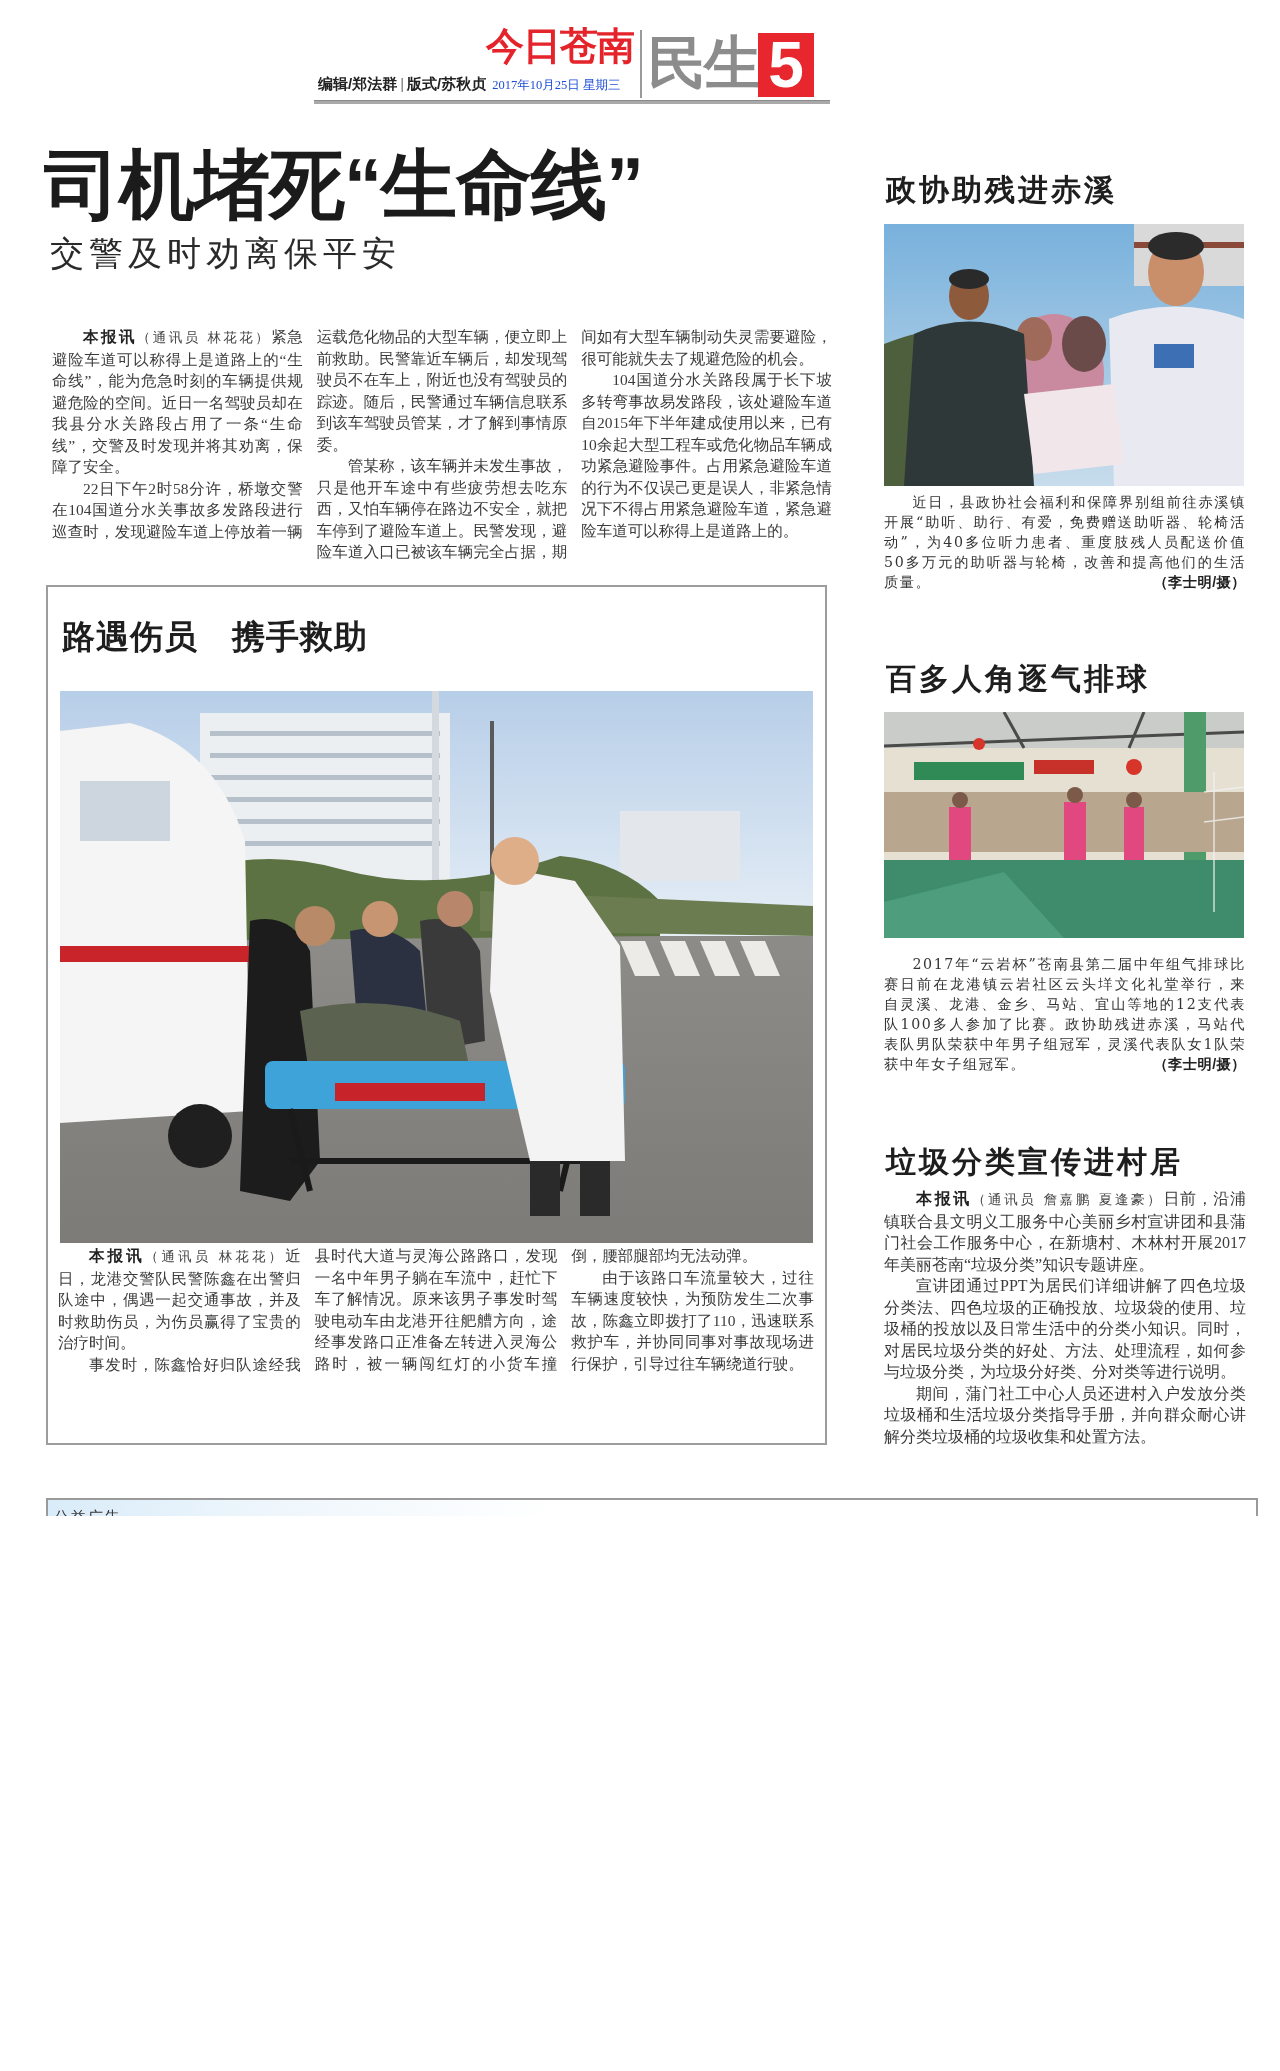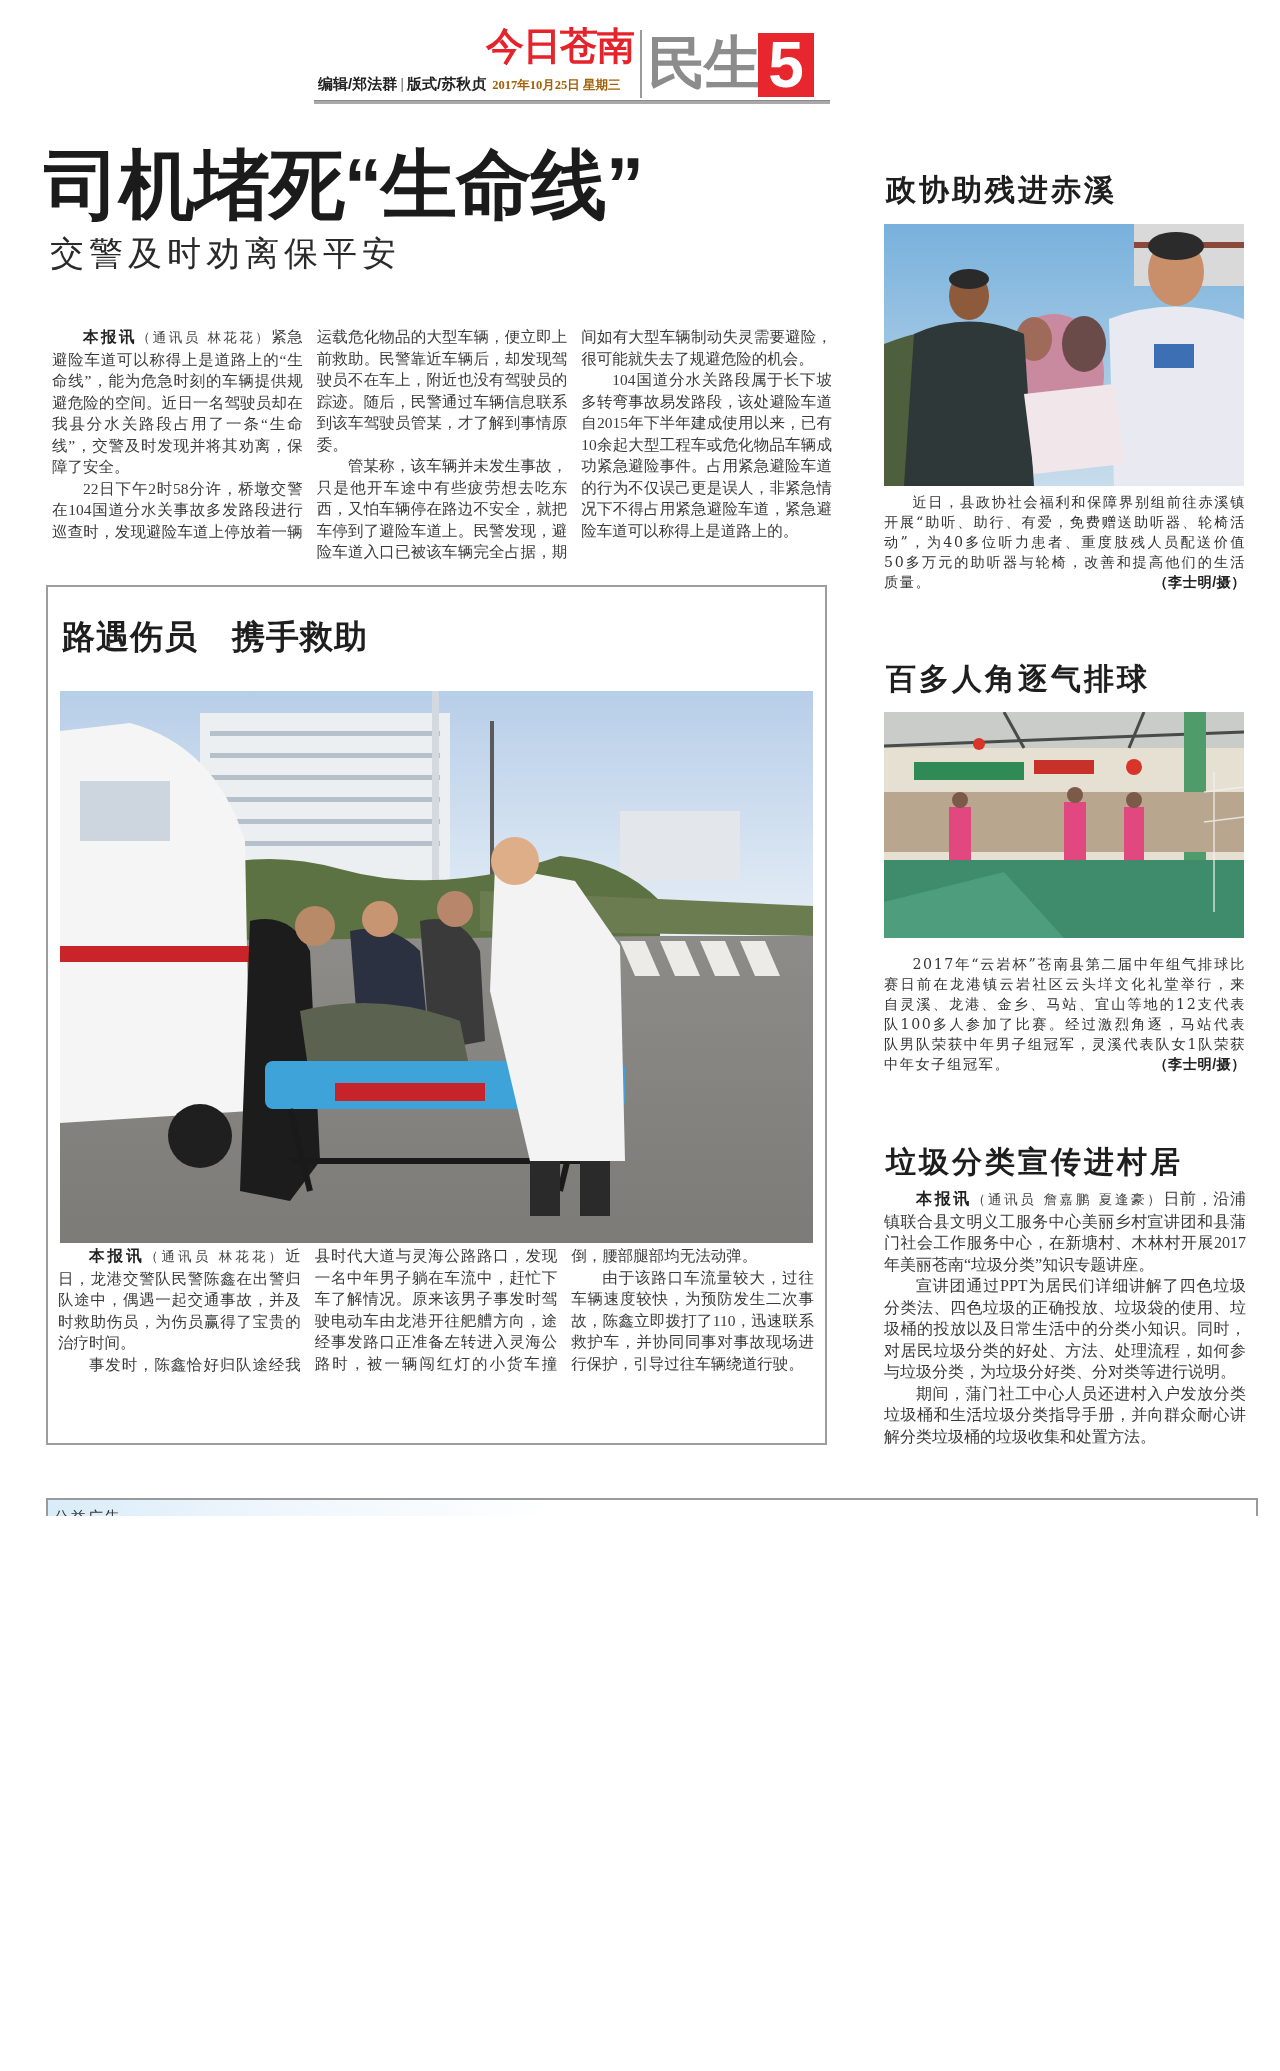--- a/index.html
+++ b/index.html
@@ -6,21 +6,21 @@
   .page { position:relative; width:1280px; height:1516px; overflow:hidden; background:#ffffff; color:#333; font-family:"DejaVu Serif", serif; }
   .abs { position:absolute; }
 
   
   .masthead { left:486px; top:24px; font-family:"Liberation Sans", sans-serif; font-weight:900; font-size:38px; color:#e5232b; letter-spacing:-1px; line-height:44px; }
   .head-divider { left:640px; top:30px; width:2px; height:68px; background:#9a9a9a; }
   .section-name { left:648px; top:28px; font-family:"Liberation Sans", sans-serif; font-weight:900; font-size:58px; line-height:70px; color:#8c8c8c; letter-spacing:-2px; }
   .page-num { left:758px; top:33px; width:56px; height:64px; background:#e8262d; color:#fff; font-family:"Liberation Sans", sans-serif; font-weight:900; font-size:64px; line-height:64px; text-align:center; }
   .editor-line { left:318px; top:74px; font-family:"Liberation Sans", sans-serif; font-weight:700; font-size:15px; color:#222; line-height:20px; white-space:nowrap; }
   .editor-line .sep { color:#777; font-weight:400; margin:0 3px; }
-  .editor-line .date { font-family:"Liberation Serif", serif; font-weight:700; font-size:12.5px; margin-left:6px; color:#a16207; }
+  .editor-line .date { font-family:"Liberation Serif", serif; font-weight:400; font-size:12.5px; margin-left:6px; color:#1d4ed8; }
   .head-rule { left:314px; top:100px; width:516px; height:3px; background:#a9a9a9; border-top:1px solid #8a8a8a; }
 
   
   .lead-title { left:44px; top:140px; font-family:"Liberation Sans", sans-serif; font-weight:900; font-size:76px; line-height:90px; color:#1b1b1b; letter-spacing:-1px; white-space:nowrap; }
   .lead-sub { left:50px; top:230px; font-family:"DejaVu Serif", serif; font-weight:300; font-size:34px; line-height:46px; color:#2a2a2a; letter-spacing:5px; white-space:nowrap; }
 
   .body-text { font-family:"Liberation Serif", "DejaVu Serif", serif; font-size:15.5px; line-height:21.5px; color:#3b3b3b; text-align:justify; }
   .body-text p { margin:0; text-indent:2em; orphans:1; widows:1; }
   .cols3 { column-count:3; column-gap:14px; column-fill:balance; }
   .dateline { font-weight:700; color:#222; letter-spacing:2px; }
@@ -204,21 +204,21 @@
       <rect x="0" y="148" width="360" height="78" fill="#3e8c6c"></rect>
       <path d="M0 190 L120 160 L180 226 L0 226 Z" fill="#5aa887" opacity="0.6"></path>
       <g stroke="#f2f2f2" stroke-width="1.5" opacity="0.8">
           <line x1="330" y1="60" x2="330" y2="200"></line>
           <line x1="320" y1="80" x2="360" y2="75"></line>
           <line x1="320" y1="110" x2="360" y2="105"></line>
         </g>
     </svg>
   </div>
   <div class="abs caption" style="top:954px;">
-    <p><span>2017年“云岩杯”苍南县第二届中年组气排球比赛日前在龙港镇云岩社区云头垟文化礼堂举行，来自灵溪、龙港、金乡、马站、宜山等地的12支代表队100多人参加了比赛。经过激烈角逐，马站代表队男队荣获中年男子组冠军，灵溪代表队女1队荣获中年女子组冠军。</span><span class="credit">（李士明/摄）</span></p>
+    <p><span>2017年“云岩杯”苍南县第二届中年组气排球比赛日前在龙港镇云岩社区云头垟文化礼堂举行，来自灵溪、龙港、金乡、马站、宜山等地的12支代表队100多人参加了比赛。政协助残进赤溪，马站代表队男队荣获中年男子组冠军，灵溪代表队女1队荣获中年女子组冠军。</span><span class="credit">（李士明/摄）</span></p>
   </div>
 
   <div class="abs rc-title" style="left:886px; top:1124px;">垃圾分类宣传进村居</div>
   <div class="abs garbage-body body-text">
     <p><span class="dateline">本报讯</span><span class="byline">（通讯员 詹嘉鹏 夏逢豪）</span><span>日前，沿浦镇联合县文明义工服务中心美丽乡村宣讲团和县蒲门社会工作服务中心，在新塘村、木林村开展2017年美丽苍南“垃圾分类”知识专题讲座。</span></p>
     <p>宣讲团通过PPT为居民们详细讲解了四色垃圾分类法、四色垃圾的正确投放、垃圾袋的使用、垃圾桶的投放以及日常生活中的分类小知识。同时，对居民垃圾分类的好处、方法、处理流程，如何参与垃圾分类，为垃圾分好类、分对类等进行说明。</p>
     <p>期间，蒲门社工中心人员还进村入户发放分类垃圾桶和生活垃圾分类指导手册，并向群众耐心讲解分类垃圾桶的垃圾收集和处置方法。</p>
   </div>
 
   <div class="abs ad-box">

